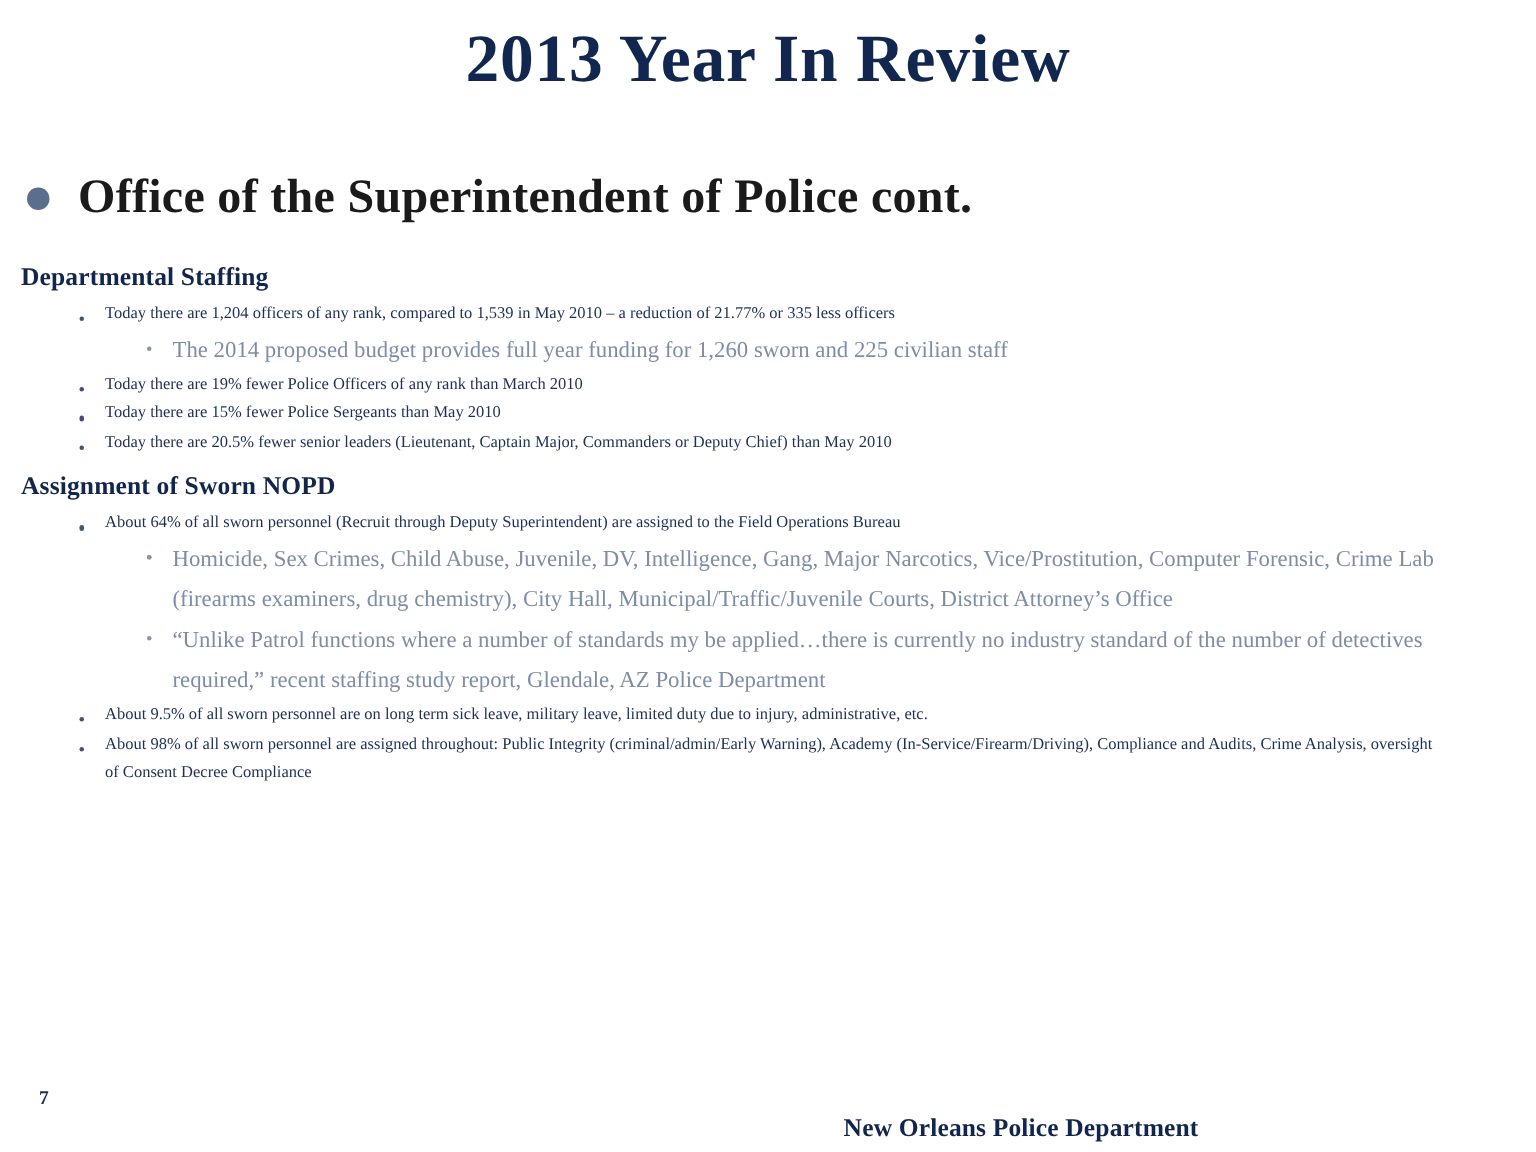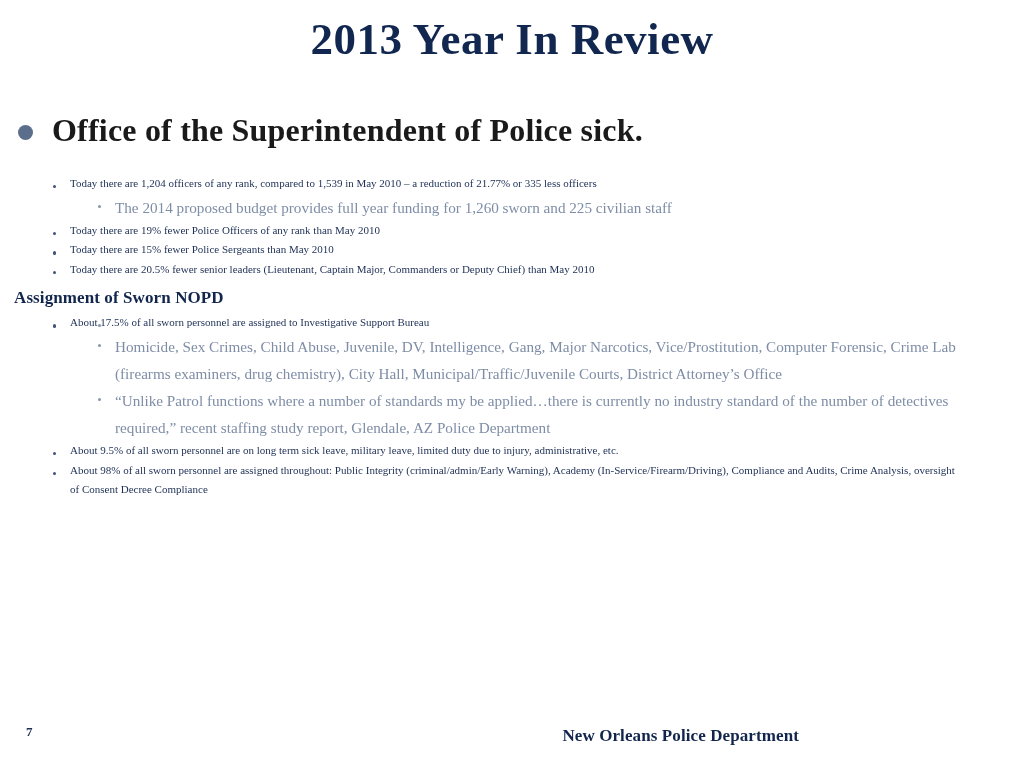--- a/index.html
+++ b/index.html
@@ -136,72 +136,73 @@
     position: absolute;
     left: 26px;
     bottom: 28px;
     font-size: 13px;
     font-weight: bold;
     color: #1d2f55;
   }
   .footer-org {
     position: absolute;
     right: 14px;
-    bottom: 22px;
+    bottom: 6px;
     font-size: 17px;
     font-weight: bold;
     color: #12264d;
     letter-spacing: 0.1px;
   }
 </style>
 </head>
 <body>
 
 <div class="slide">
 
   <div class="slide-title">2013 Year In Review</div>
 
   <div class="level1">
     <span class="level1-marker"></span>
-    <span class="level1-text">Office of the Superintendent of Police sick.</span>
+    <span class="level1-text">Office of the Superintendent of Police cont.</span>
   </div>
 
   <div class="body">
 
+    <div class="section-head">Departmental Staffing</div>
     <ul class="bullets">
       <li class="lvl2">
         <span class="dot"></span>
         <span>Today there are 1,204 officers of any rank, compared to 1,539 in May 2010 – a reduction of 21.77% or 335 less officers</span>
       </li>
       <li class="lvl3">
         <span class="dot"></span>
         <span>The 2014 proposed budget provides full year funding for 1,260 sworn and 225 civilian staff</span>
       </li>
       <li class="lvl2">
         <span class="dot"></span>
-        <span>Today there are 19% fewer Police Officers of any rank than May 2010</span>
+        <span>Today there are 19% fewer Police Officers of any rank than March 2010</span>
       </li>
       <li class="lvl2">
         <span class="dot"></span>
         <span>Today there are 15% fewer Police Sergeants than May 2010</span>
       </li>
       <li class="lvl2">
         <span class="dot"></span>
         <span>Today there are 20.5% fewer senior leaders (Lieutenant, Captain Major, Commanders or Deputy Chief) than May 2010</span>
       </li>
     </ul>
 
     <div class="section-head second"><span>Assignment of Sworn </span><span class="emph">NOPD</span></div>
     <ul class="bullets">
-      <li class="lvl3">
-        <span class="dot"></span>
-      </li>
-      <li class="lvl2">
-        <span class="dot"></span>
-        <span>About 17.5% of all sworn personnel are assigned to Investigative Support Bureau</span>
+      <li class="lvl2">
+        <span class="dot"></span>
+        <span>About 64% of all sworn personnel (Recruit through Deputy Superintendent)  are assigned to the Field Operations Bureau</span>
+      </li>
+      <li class="lvl3">
+        <span class="dot"></span>
       </li>
       <li class="lvl3">
         <span class="dot"></span>
         <span>Homicide, Sex Crimes, Child Abuse, Juvenile, DV, Intelligence, Gang, Major Narcotics, Vice/Prostitution, Computer Forensic, Crime Lab (firearms examiners, drug chemistry), City Hall, Municipal/Traffic/Juvenile Courts, District Attorney’s Office</span>
       </li>
       <li class="lvl3">
         <span class="dot"></span>
         <span>“Unlike Patrol functions where a number of standards my be applied…there is currently no industry standard of the number of detectives required,” recent staffing study report, Glendale, AZ Police Department</span>
       </li>
       <li class="lvl2">

